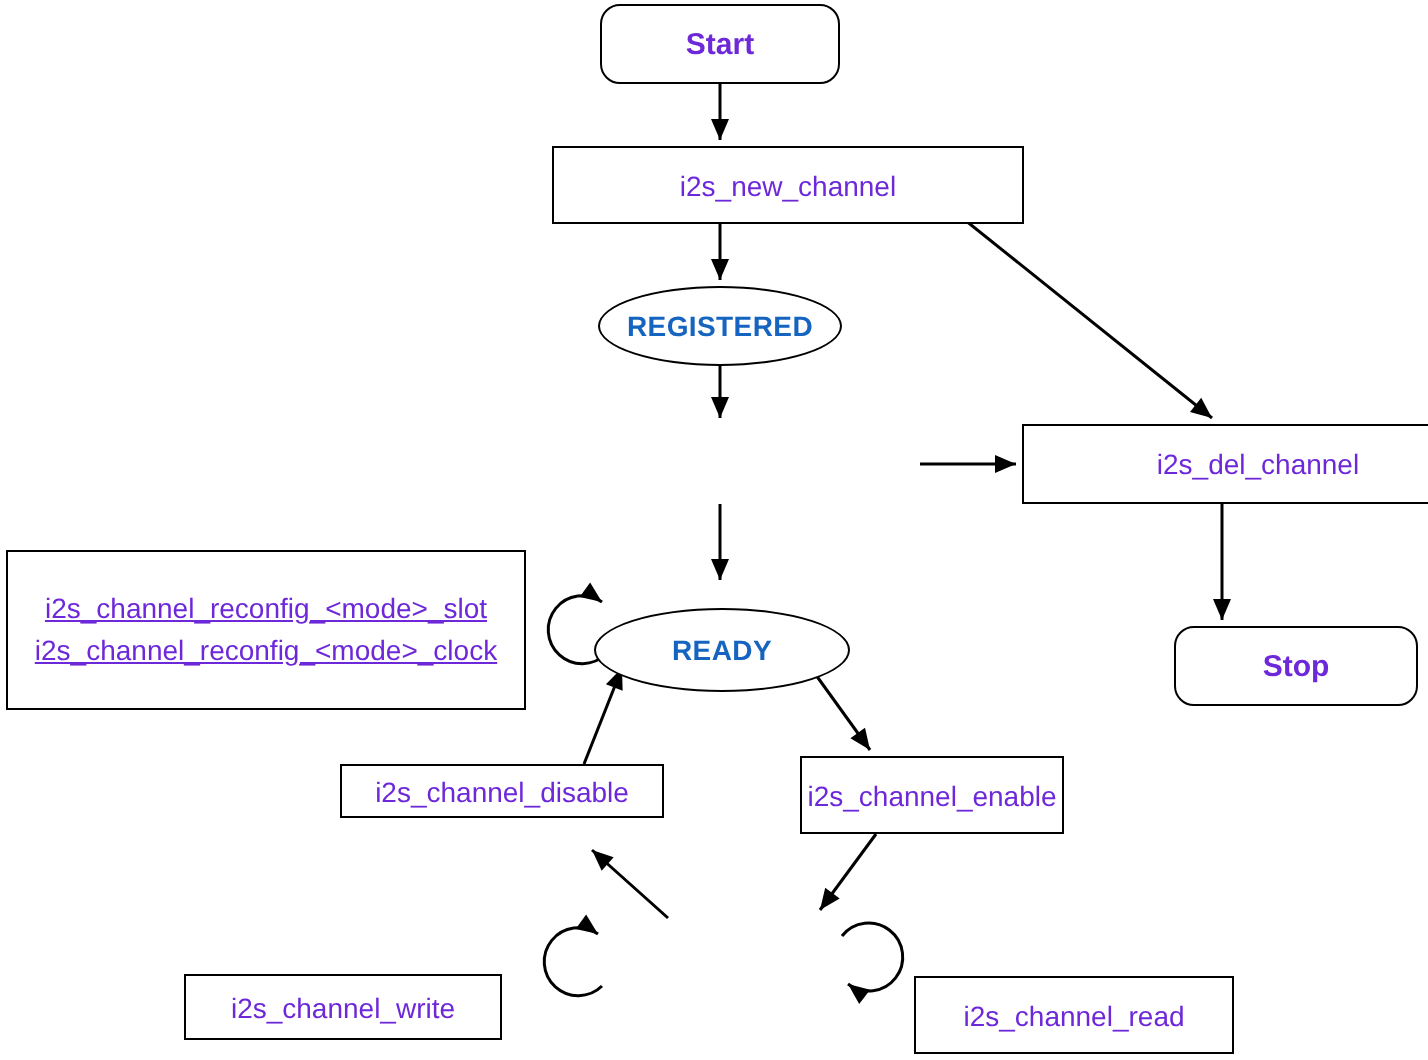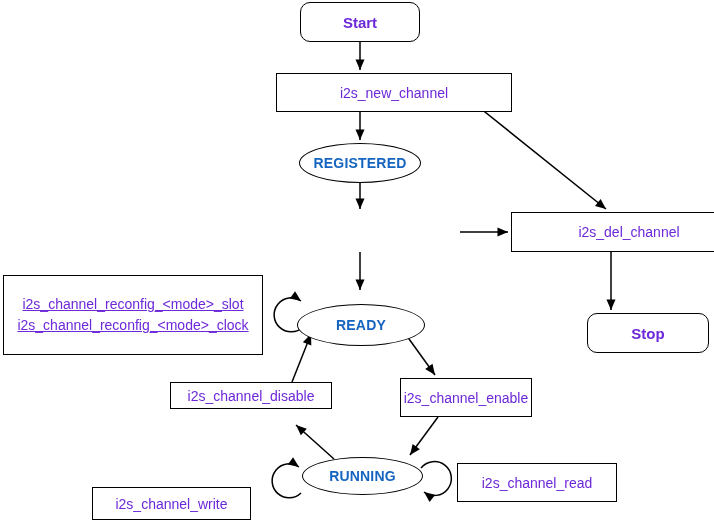--- a/index.html
+++ b/index.html
@@ -110,25 +110,22 @@
   </div>
 
   <div class="node" style="left:170px; top:382px; width:162px; height:27px;">
     <span>i2s_channel_disable</span>
   </div>
 
   <div class="node" style="left:400px; top:378px; width:132px; height:39px;">
     <span>i2s_channel_enable</span>
   </div>
 
-  <div class="node state" style="left:302px; top:457px; width:121px; height:38px;">
-    <span>RUNNING</span>
-  </div>
 
   <div class="node" style="left:92px; top:487px; width:159px; height:33px;">
     <span>i2s_channel_write</span>
   </div>
 
-  <div class="node" style="left:457px; top:463px; width:160px; height:39px;">
+  <div class="node" style="left:457px; top:488px; width:160px; height:39px;">
     <span>i2s_channel_read</span>
   </div>
 
 </div>
 
 </body></html>

